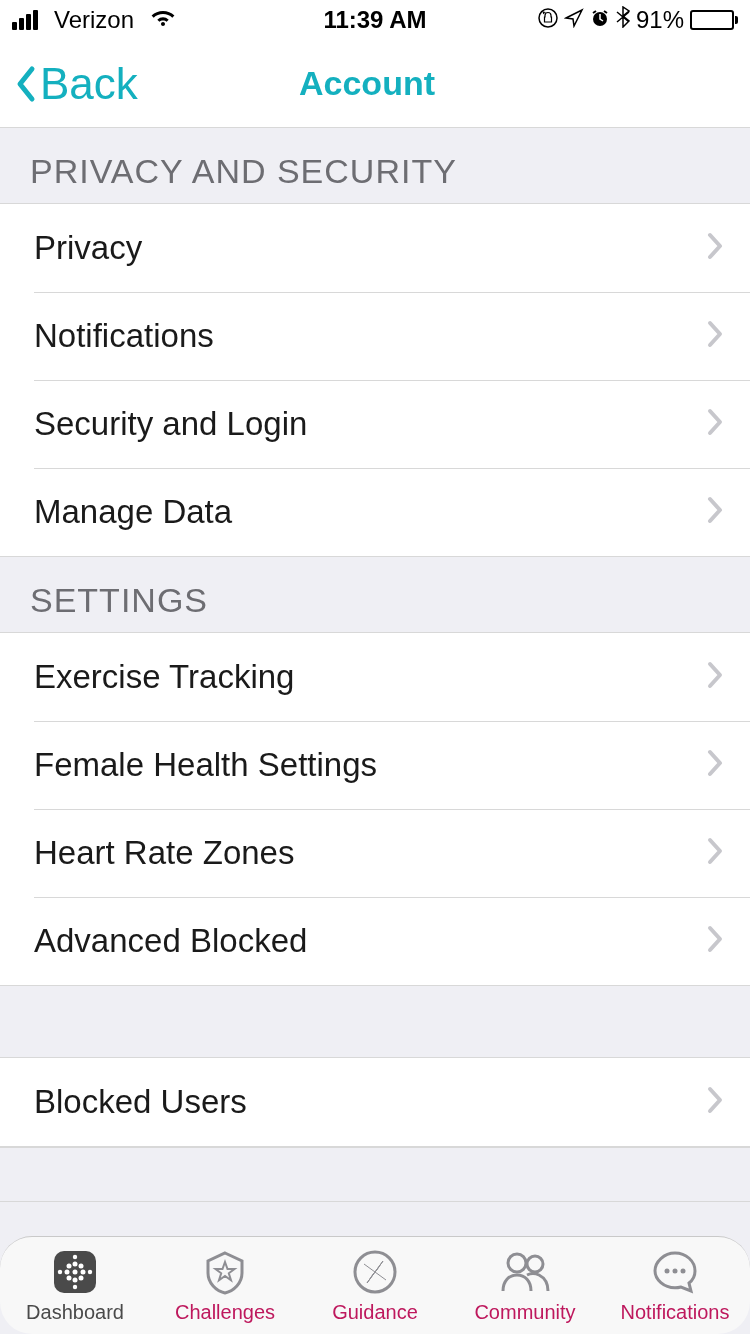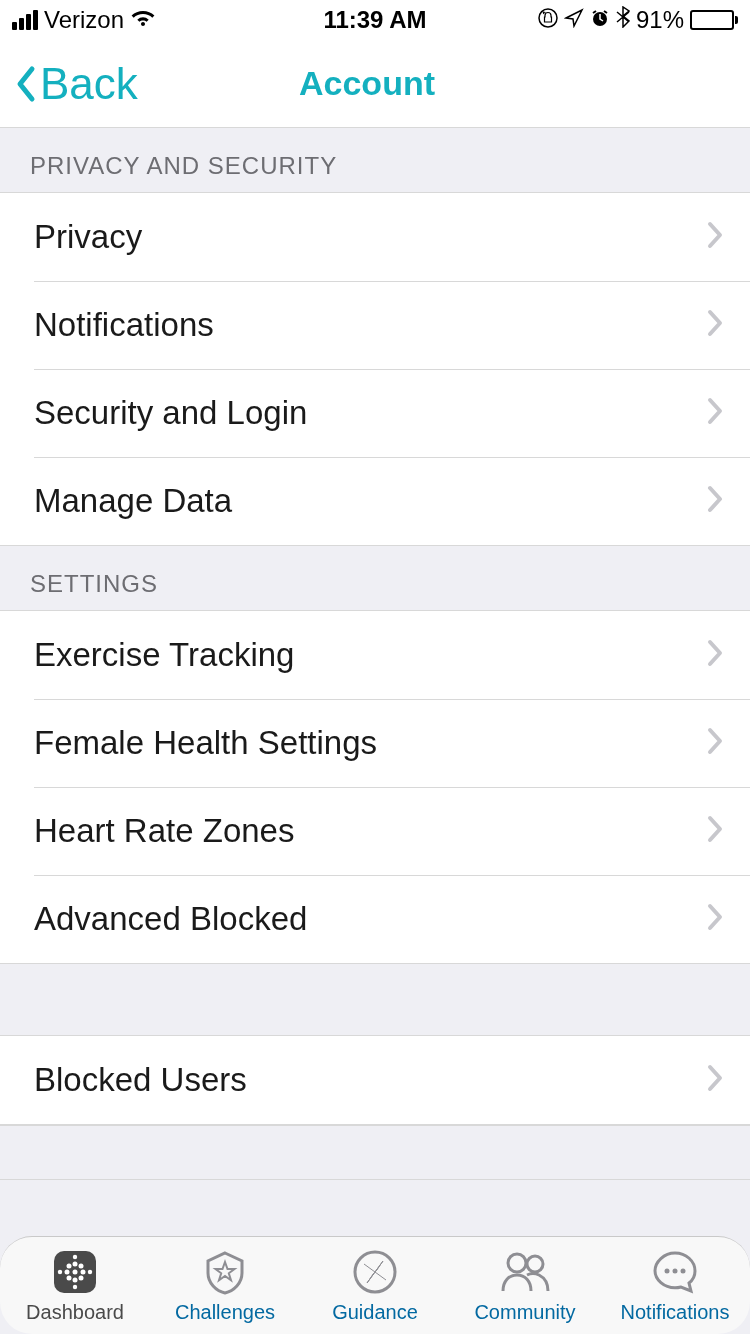--- a/index.html
+++ b/index.html
@@ -16,21 +16,21 @@
       height: 40px;
       background: #fff;
       display: flex;
       align-items: center;
       justify-content: space-between;
       padding: 0 12px;
       font-size: 24px;
       font-weight: 500;
       color: #000;
     }
-    .status-left { display: flex; align-items: center; gap: 6px; }
+    .status-left { display: flex; align-items: center; gap: 16px; }
     .status-center { position: absolute; left: 0; right: 0; text-align: center; font-weight: 600; pointer-events: none;}
     .status-right { display: flex; align-items: center; gap: 6px; }
     .signal-bars { display: inline-flex; align-items: flex-end; gap: 2px; }
     .signal-bars span { width: 5px; background: #000; border-radius: 1px; }
     .signal-bars span:nth-child(1){height:8px}
     .signal-bars span:nth-child(2){height:12px}
     .signal-bars span:nth-child(3){height:16px}
     .signal-bars span:nth-child(4){height:20px}
     .battery { display:inline-flex; align-items:center; }
     .battery-body { width:44px; height:20px; border:2px solid #000; border-radius:3px; position:relative; padding:2px;}
@@ -60,21 +60,21 @@
       text-align: center;
       color: #14b0bf;
       font-size: 34px;
       font-weight: 600;
       pointer-events: none;
     }
     
     .section-header {
       padding: 24px 30px 12px 30px;
       color: #6d6d72;
-      font-size: 24px;
+      font-size: 34px;
       letter-spacing: 1px;
       background: #efeff4;
       border-bottom: 1px solid #d8d8d8;
     }
     .section-header.tall { }
     
     .row-group { background: #fff; border-bottom: 1px solid #d8d8d8;}
     .row {
       display: flex;
       align-items: center;
@@ -104,21 +104,21 @@
       display: flex;
       border-radius: 32px;
     }
     .tab {
       flex: 1;
       display: flex;
       flex-direction: column;
       align-items: center;
       justify-content: center;
       gap: 4px;
-      color: #0369a1;
+      color: #be185d;
     }
     .tab.active { color: #4a4a4a; }
     .tab-label { font-size: 20px; }
     .tab-icon { height: 50px; display:flex; align-items:center; justify-content:center;}
   </style>
 </head>
 <body>
 
 <div class="status-bar">
   <div class="status-left">

